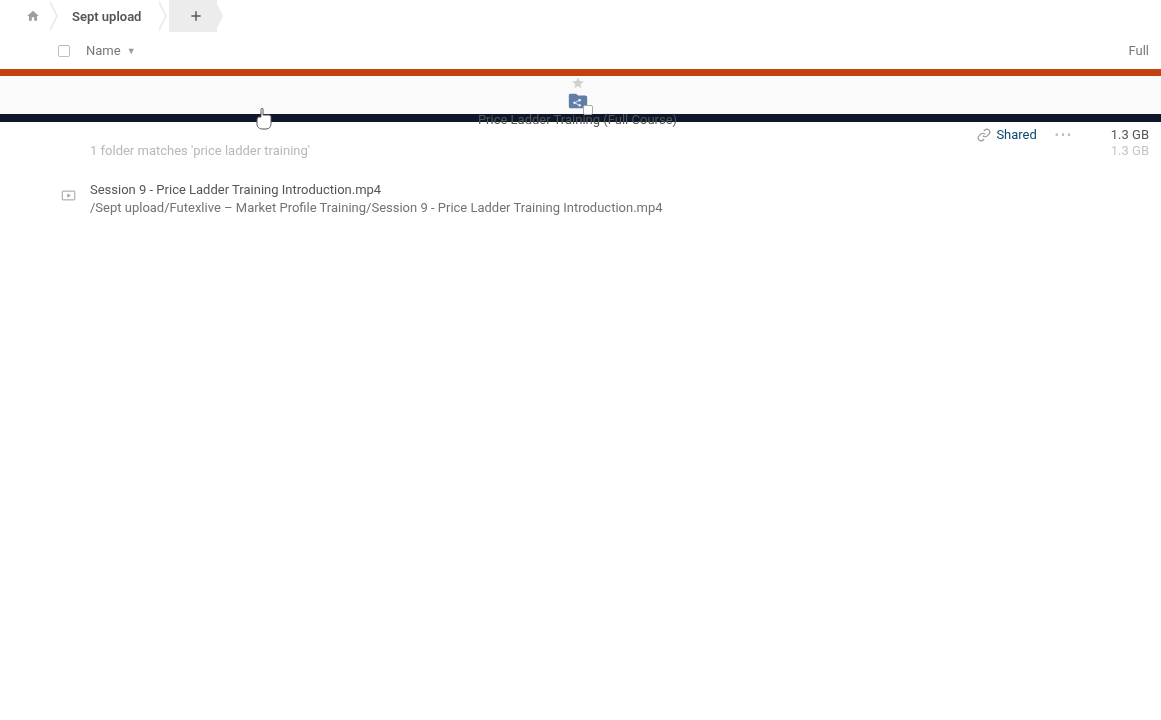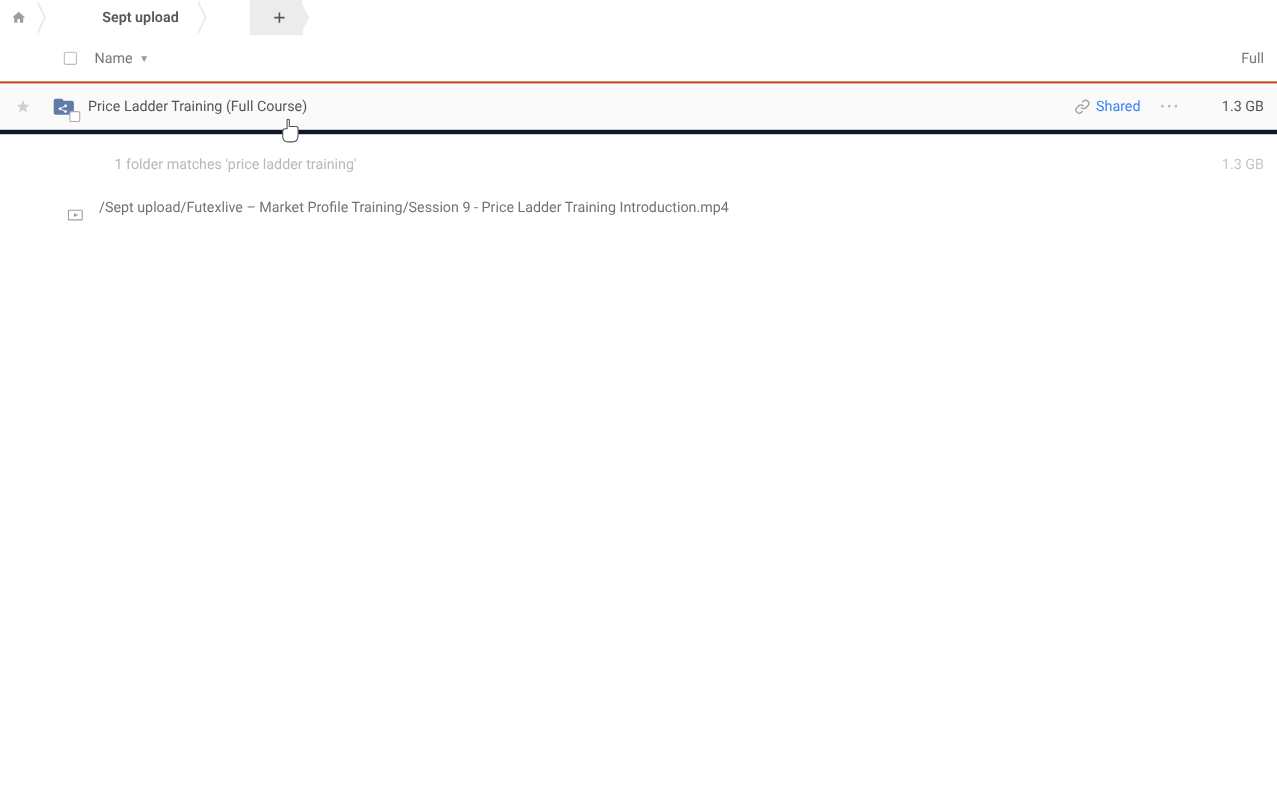--- a/index.html
+++ b/index.html
@@ -11,23 +11,22 @@
     width: 1161px;
     height: 720px;
     overflow: hidden;
   }
 
   
   .topbar {
     display: flex;
     align-items: flex-start;
     height: 32px;
-    padding-left: 4px;
+    padding-left: 20px;
     position: relative;
-    gap: 37px;
   }
   .crumb {
     display: flex;
     align-items: center;
     height: 32px;
     padding: 0 18px 0 22px;
     position: relative;
     color: #555;
     font-weight: 600;
     font-size: 13px;
@@ -70,21 +69,21 @@
   }
   .crumb-add::before { border-left-color: #ececec; }
   .crumb-add::after { display: none; }
   .crumb-add svg { stroke: #555; }
 
   
   .col-header {
     display: flex;
     align-items: center;
     height: 44px;
-    border-bottom: 2px solid #c2410c;
+    border-bottom: 7px solid #c2410c;
     padding-left: 58px;
     padding-right: 12px;
     color: #777;
     font-size: 13px;
   }
   .col-header .checkbox {
     width: 12px;
     height: 12px;
     border: 1px solid #bdbdbd;
     border-radius: 2px;
@@ -109,22 +108,23 @@
   .row {
     display: flex;
     align-items: center;
     height: 46px;
     padding-left: 6px;
     padding-right: 12px;
     position: relative;
   }
   .row-folder {
     background: #fafafa;
-    border-bottom: 4px solid #0f172a;
-    cursor: pointer;
+    border-bottom: 8px solid #0f172a;
+    cursor: pointer;
+    flex-direction: column;
   }
   .row .star {
     width: 30px;
     display: flex;
     justify-content: center;
     align-items: center;
   }
   .row .star svg { fill: #d0d0d0; }
   .row .icon-wrap {
     width: 34px;
@@ -151,21 +151,21 @@
   .row .right-side {
     margin-left: auto;
     display: flex;
     align-items: center;
     gap: 14px;
   }
   .shared-badge {
     display: flex;
     align-items: center;
     gap: 5px;
-    color: #3b82f6;
+    color: #0c4a6e;
     font-size: 13px;
   }
   .shared-badge svg { stroke: #999; }
   .dots {
     color: #bbb;
     letter-spacing: 2px;
     font-size: 12px;
     cursor: pointer;
     padding: 0 4px;
   }
@@ -179,21 +179,20 @@
   
   .matches-row {
     display: flex;
     align-items: center;
     height: 40px;
     padding-left: 90px;
     padding-right: 12px;
     color: #b8b8b8;
     font-size: 13px;
     margin-top: 8px;
-    margin-left: 14px;
   }
   .matches-row .matches-size {
     margin-left: auto;
     color: #c5c5c5;
   }
 
   
   .file-row {
     display: flex;
     align-items: flex-start;
@@ -302,19 +301,20 @@
 </div>
 
 <div class="file-row">
   <div class="file-icon">
     <svg width="15" height="15" viewBox="0 0 24 24" fill="none" stroke="#9e9e9e" stroke-width="1.6">
         <rect x="2" y="5" width="20" height="14" rx="1"></rect>
         <polygon points="10,9 16,12 10,15" fill="#9e9e9e" stroke="none"></polygon>
       </svg>
   </div>
   <div class="file-text">
+    <div class="file-name">Session 9 - Price Ladder Training Introduction.mp4</div>
     <div class="file-path">/Sept upload/Futexlive – Market Profile Training/Session 9 - Price Ladder Training Introduction.mp4</div>
   </div>
 </div>
 
 <svg class="cursor-pointer" width="18" height="22" viewBox="0 0 18 22">
   <path d="M6 1 C6 1 6 9 6 9 L4 9 C3 9 2 10 2 12 L2 16 C2 19 4 21 8 21 L11 21 C14 21 16 19 16 15 L16 9 C16 8 15 7 14 7 L8 7 L8 1 C8 0 6 0 6 1 Z" fill="#fff" stroke="#555" stroke-width="1"></path>
 </svg>
 
 </body></html>

